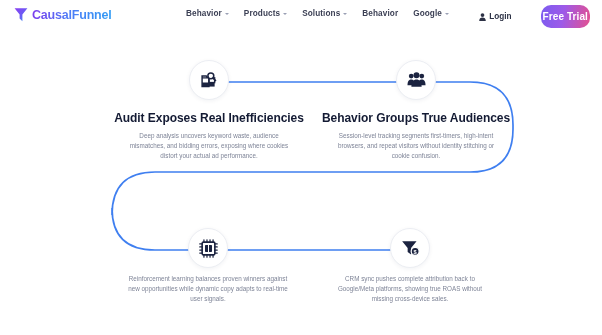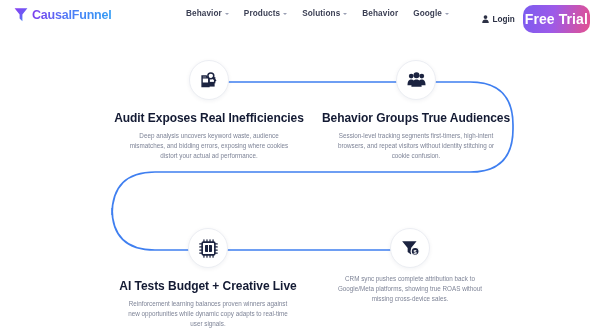--- a/index.html
+++ b/index.html
@@ -82,35 +82,35 @@
     border-top: 2.8px solid #9a9fb4;
     margin-top: 1px;
   }
 
   .header-right {
     position: absolute;
     right: 12px;
     top: 5px;
     display: flex;
     align-items: center;
-    gap: 8px;
+    gap: 29px;
   }
   .login {
     display: flex;
     align-items: center;
     gap: 3px;
     font-size: 8.2px;
     font-weight: bold;
     color: #2c3145;
     cursor: pointer;
   }
   .person-icon { width: 7px; height: 8px; display:block; }
 
   .cta {
-    font-size: 14px;
+    font-size: 10px;
     font-weight: bold;
     color: #ffffff;
     background: linear-gradient(100deg, #7b5cf0 0%, #9d5ae8 45%, #e4508f 100%);
     border-radius: 10px;
     padding: 6px 2px;
     border: none;
     cursor: pointer;
     white-space: nowrap;
     font-family: "Liberation Sans", sans-serif;
     letter-spacing: 0.1px;
@@ -298,21 +298,20 @@
             <line x1="16.4" y1="5.2" x2="19.2" y2="5.2"></line>
             <line x1="16.4" y1="8.4" x2="19.2" y2="8.4"></line>
             <line x1="16.4" y1="11.6" x2="19.2" y2="11.6"></line>
             <line x1="16.4" y1="14.8" x2="19.2" y2="14.8"></line>
           </g>
           <rect x="3.3" y="3.3" width="13.4" height="13.4" rx="1.4" fill="none" stroke="#1b2340" stroke-width="1.7"></rect>
           <rect x="6.3" y="6.3" width="7.4" height="7.4" rx="0.8" fill="#1b2340"></rect>
           <line x1="10" y1="6.3" x2="10" y2="13.7" stroke="#ffffff" stroke-width="1.1"></line>
         </svg>
       </div>
-      <div class="node-title">AI Tests Budget + Creative Live</div>
       <div class="node-desc">Reinforcement learning balances proven winners against new opportunities while dynamic copy adapts to real-time user signals.</div>
     </div>
 
     <div class="node" id="node-4">
       <div class="node-icon-wrap">
         <svg width="19" height="18" viewBox="0 0 20 19">
           <path d="M1.2 2.4 L16.4 2.4 L10.6 9.6 L10.6 16.4 L7 13.6 L7 9.6 Z" fill="#1b2340"></path>
           <circle cx="14.9" cy="13" r="4.2" fill="#1b2340" stroke="#ffffff" stroke-width="1.3"></circle>
           <text x="14.9" y="15.5" font-size="6" font-weight="bold" fill="#ffffff" text-anchor="middle" font-family="Liberation Sans, sans-serif">$</text>
         </svg>

